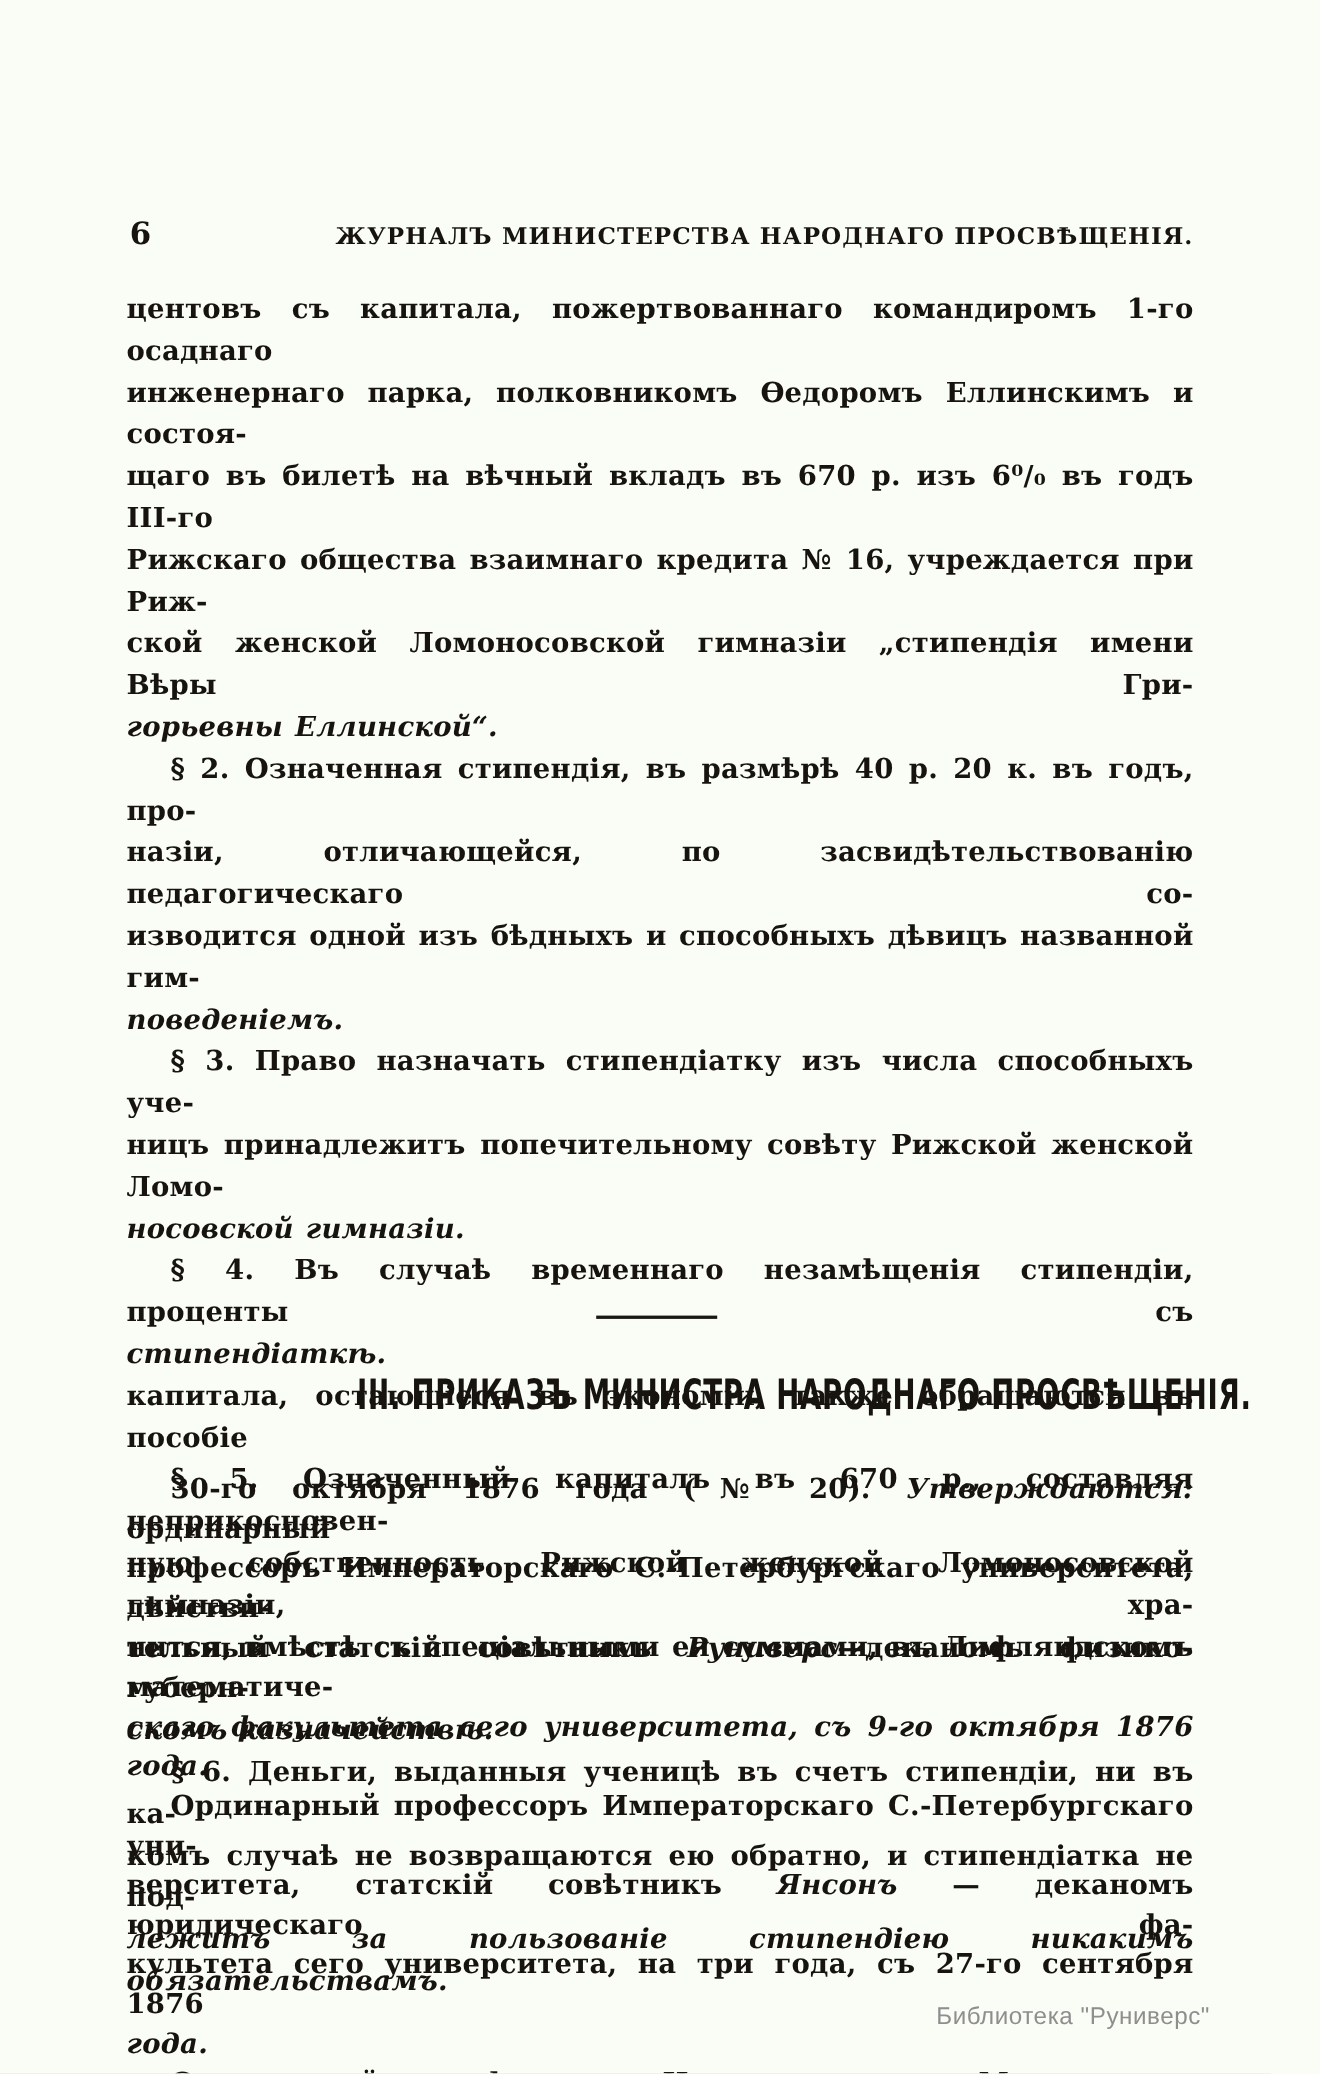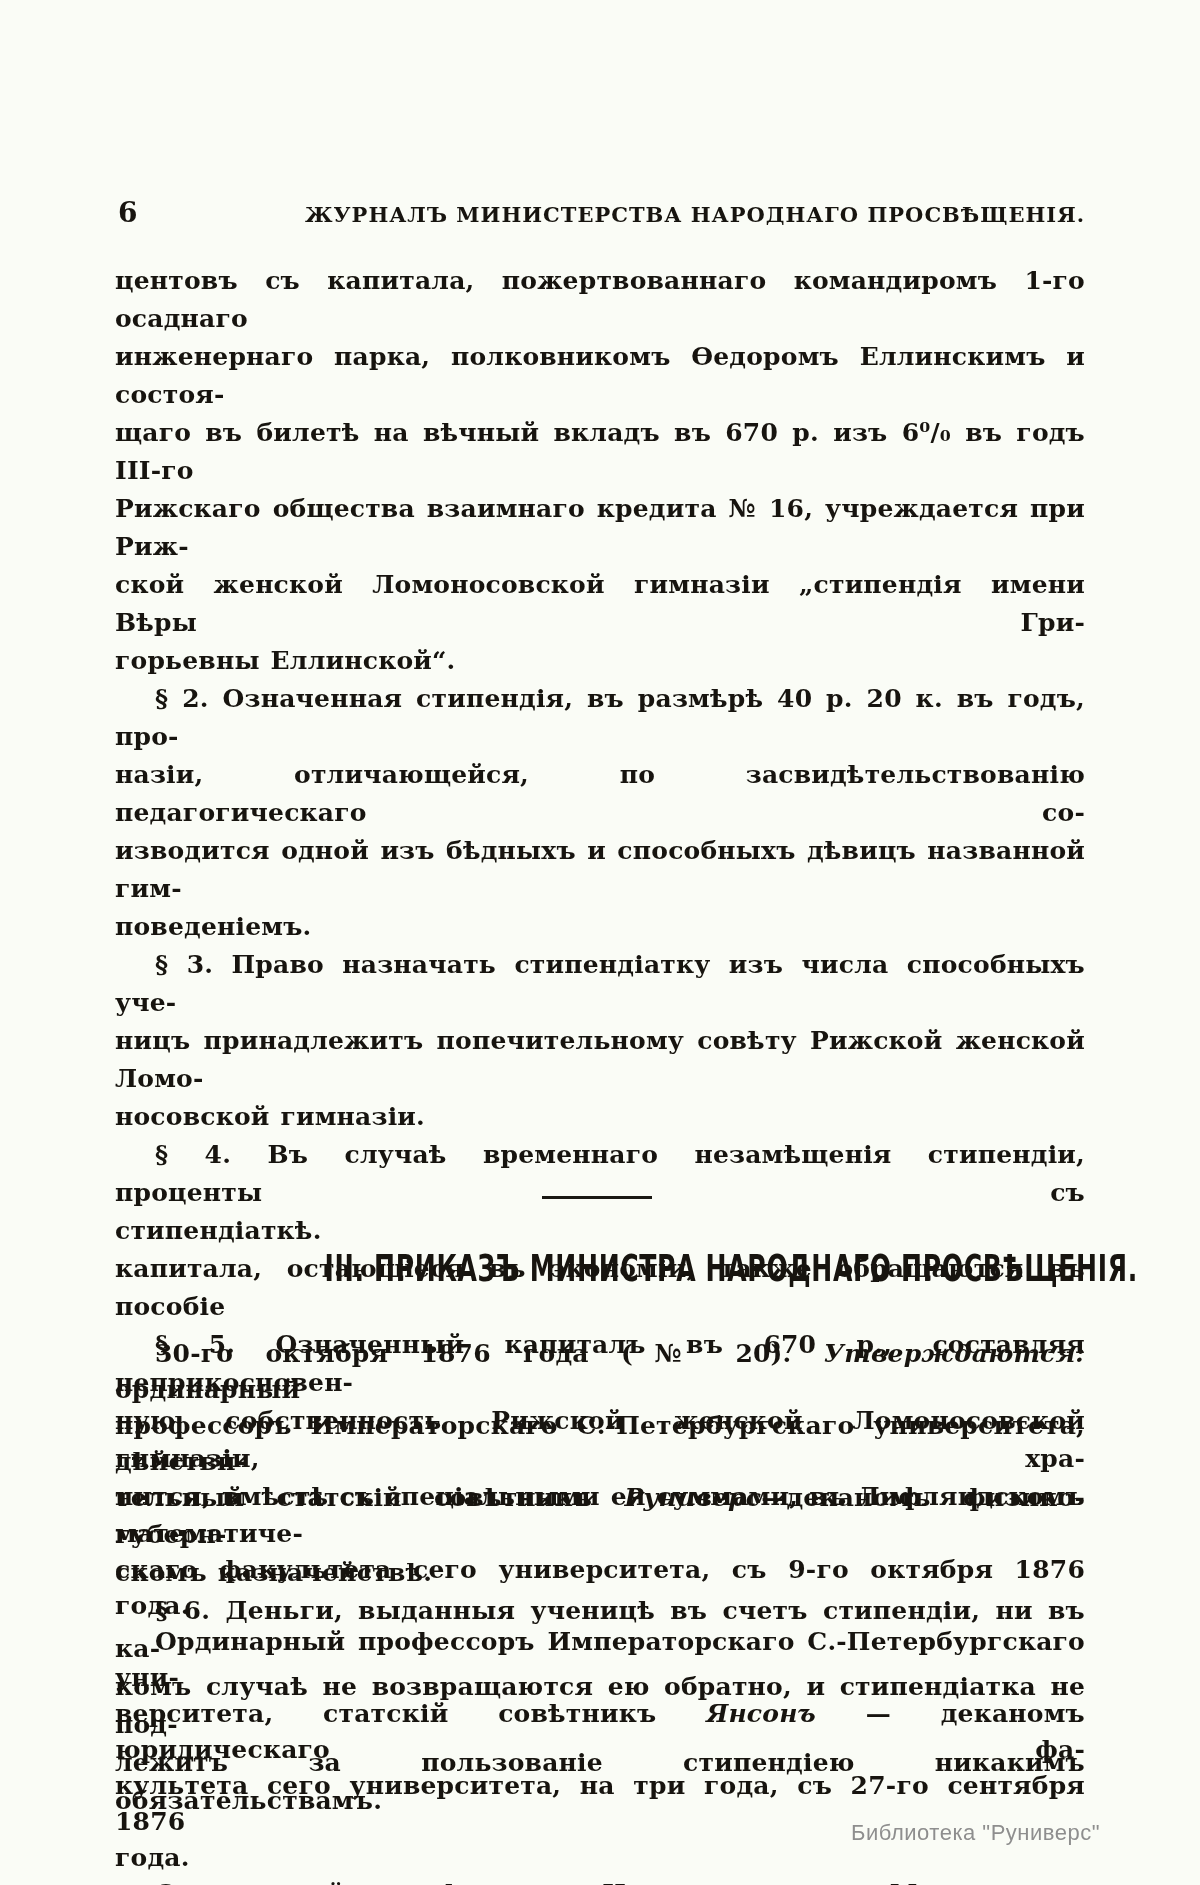--- a/index.html
+++ b/index.html
@@ -27,21 +27,21 @@
   }
   .para{margin:0;}
   .line{
     font-size:25px;font-weight:700;
     line-height:38px;
     text-align:justify;
     text-align-last:justify;
     word-spacing:2px;
     letter-spacing:0.2px;
   }
-  .line.endline{text-align-last:left;}
+  .line.endline{text-align-last:left;font-style:italic;}
   .line.indent{text-indent:40px;}
   .divider{
     position:absolute;top:1196px;left:542px;width:110px;
     border-top:3px solid #1a1813;
   }
   .heading{
     position:absolute;left:115px;width:970px;top:1246px;
     text-align:left;
   }
   .heading>span{

